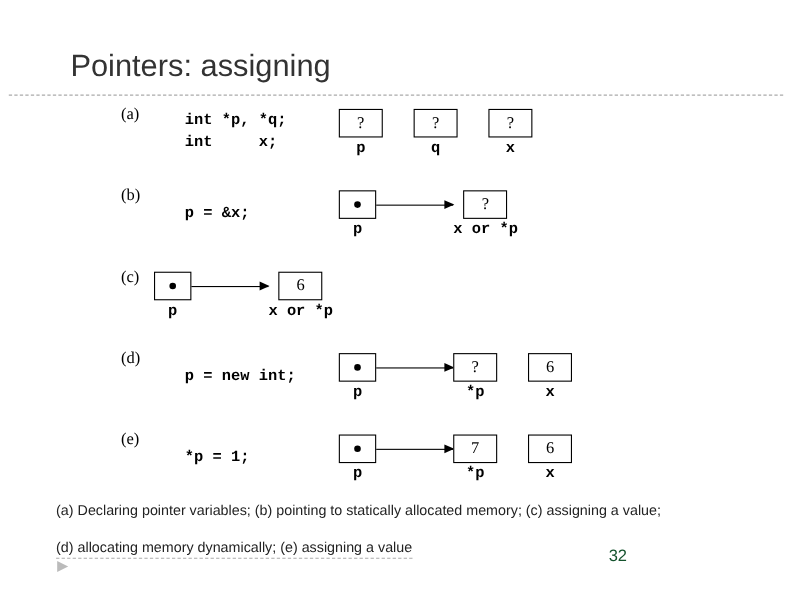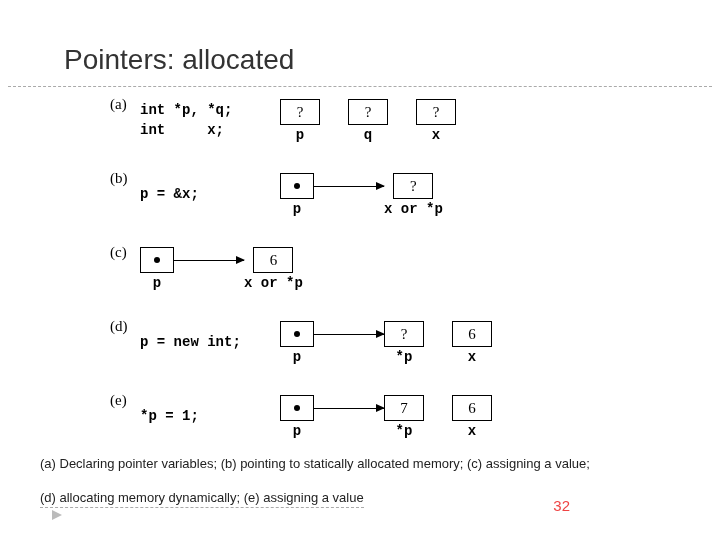--- a/index.html
+++ b/index.html
@@ -44,20 +44,21 @@
     align-self: flex-start;
     padding-top: 4px;
   }
   .code {
     width: 140px;
     font-family: "Courier New", monospace;
     font-size: 14px;
     font-weight: bold;
     white-space: pre;
     line-height: 1.4;
+    margin-left: 28px;
   }
   .diagram {
     flex: 1;
     display: flex;
     align-items: flex-start;
     gap: 28px;
   }
   .cell {
     display: flex;
     flex-direction: column;
@@ -103,52 +104,52 @@
     border-bottom: 4px solid transparent;
   }
   .dot {
     width: 6px;
     height: 6px;
     background: #000;
     border-radius: 50%;
   }
   .caption {
     position: absolute;
-    left: 40px;
+    left: 51px;
     font-size: 13px;
     color: #222;
   }
   .caption.c1 { top: 456px; }
   .caption.c2 { top: 490px; text-align: center; }
   .caption.c2 span.underline {
     display: inline-block;
     border-bottom: 1px dashed #aaa;
     padding-bottom: 2px;
   }
   .pagenum {
     position: absolute;
     right: 150px;
     bottom: 26px;
     font-size: 15px;
-    color: #ef4444;
+    color: #14532d;
   }
   .bullet {
     position: absolute;
     left: 52px;
     bottom: 20px;
     width: 0; height: 0;
     border-left: 10px solid #bbb;
     border-top: 5px solid transparent;
     border-bottom: 5px solid transparent;
   }
 </style>
 </head>
 <body>
 
-<div class="title">Pointers: allocated</div>
+<div class="title">Pointers: assigning</div>
 <div class="dashed-rule"></div>
 
 <div class="rows" id="rows-mount">
     <div class="row">
       <div class="row-label">(a)</div>
       <div class="code">int *p, *q;
 int     x;</div>
       <div class="diagram">
         <div class="cell">
           <div class="box">?</div>

